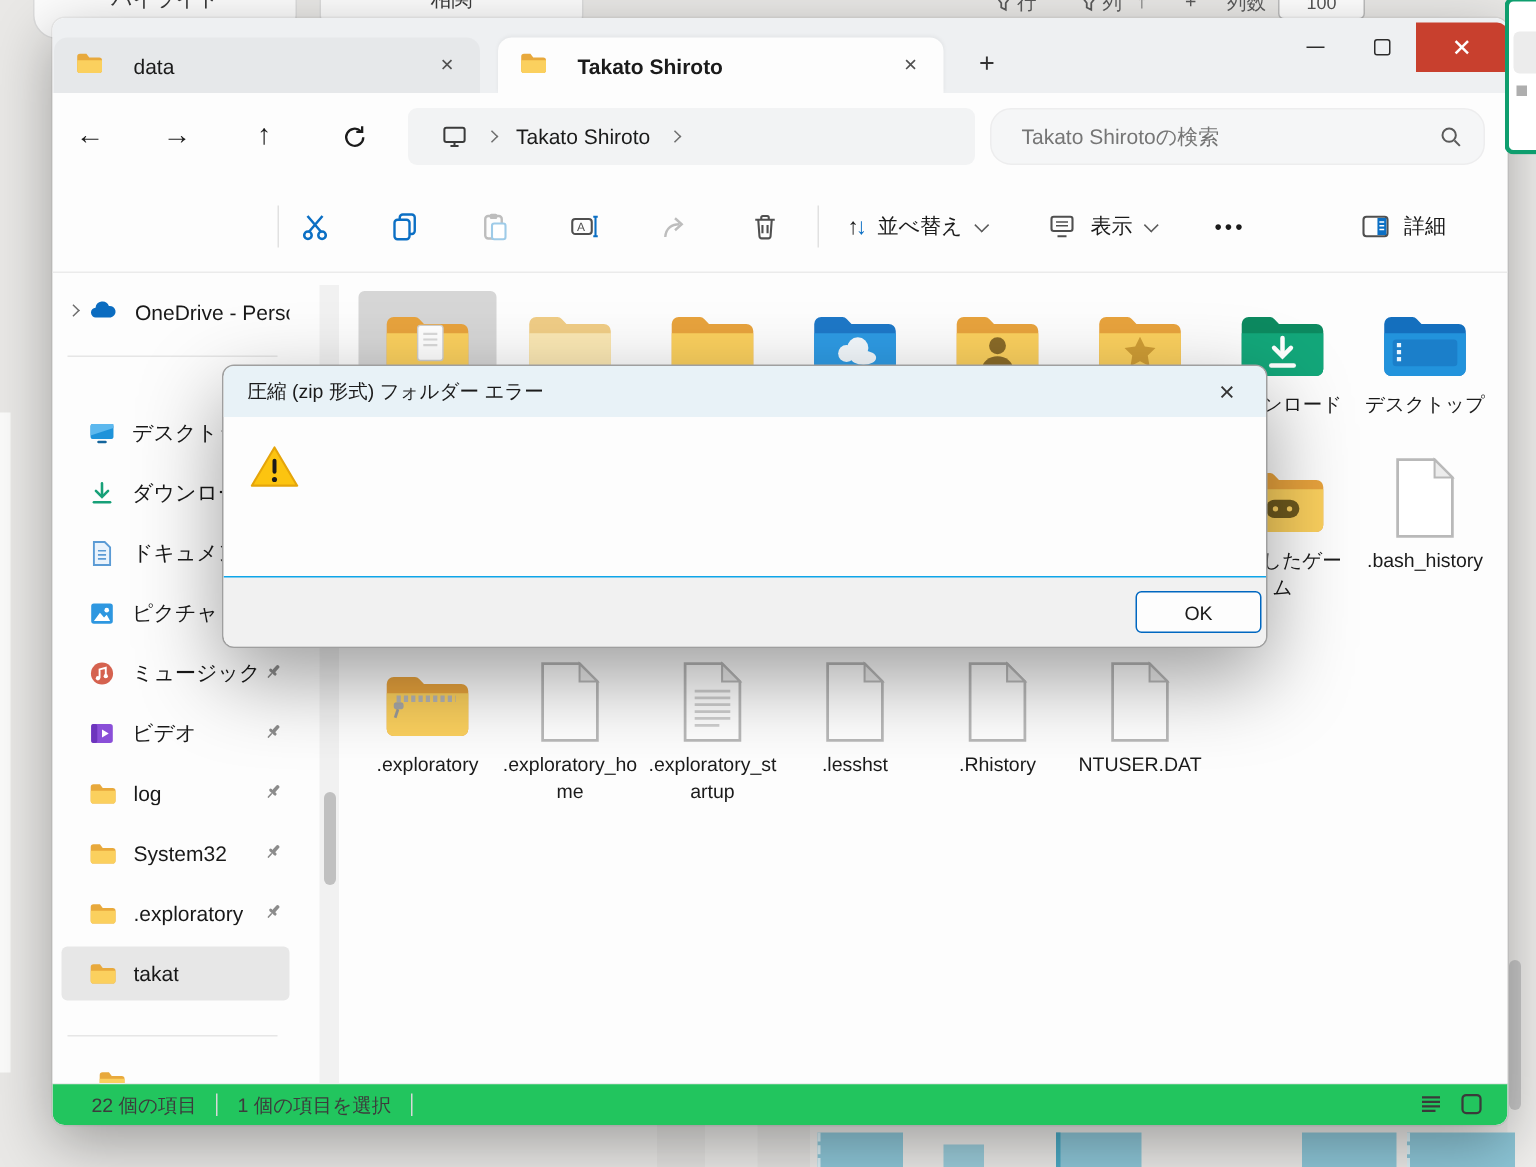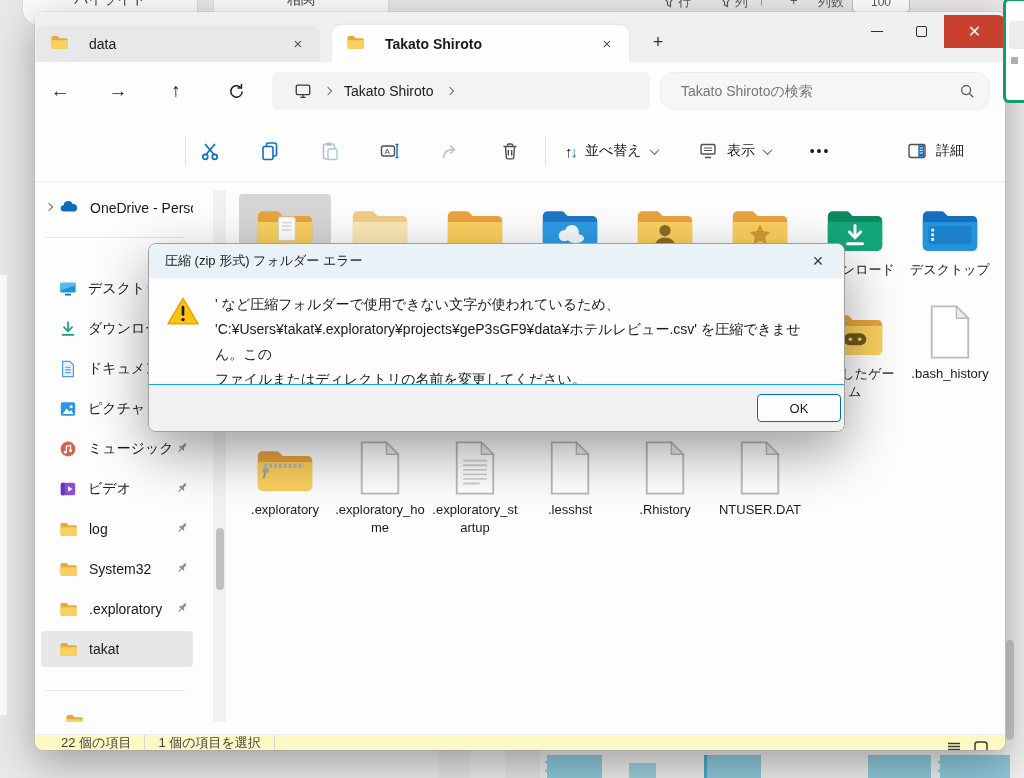--- a/index.html
+++ b/index.html
@@ -75,21 +75,21 @@
   .side-scroll{position:absolute;right:-13px;top:8px;bottom:0;width:13px;background:#f1f1f1;z-index:2;}
   .side-thumb{position:absolute;right:2px;top:338px;width:8px;height:62px;background:#c0c0c0;border-radius:4px;}
   .exp{position:absolute;left:5px;}
 
   .main{position:relative;flex:1;margin-left:13px;}
   .fitem{position:absolute;width:92px;text-align:center;}
   .ficon{height:64px;display:flex;align-items:flex-end;justify-content:center;border-radius:4px;padding-bottom:2px;}
   .fitem.selected .ficon{background:#d6d6d6;}
   .flabel{margin-top:3px;font-size:13px;line-height:18px;color:#1b1b1b;word-break:break-all;}
 
-  .statusbar{position:absolute;left:0;right:0;bottom:0;height:16px;background:#fef9c3;border-top:1px solid #ececec;
+  .statusbar{position:absolute;left:0;right:0;bottom:0;height:28px;background:#22c55e;border-top:1px solid #ececec;
     border-radius:0 0 8px 8px;display:flex;align-items:center;gap:13px;padding-left:26px;font-size:13px;color:#3c3c3c;}
   .st-sep{width:1px;height:15px;background:#d8d8d8;}
   .st-icons{position:absolute;right:16px;top:5px;display:flex;gap:11px;}
 
   
   .dialog{position:absolute;left:148px;top:243px;width:697px;height:189px;background:#fdfdfd;
     border:1px solid #9f9f9f;border-radius:8px;box-shadow:0 20px 55px rgba(0,0,0,.38);z-index:5;overflow:hidden;}
   .dlg-title{height:34px;background:#e8f2f7;display:flex;align-items:center;padding:0 14px 0 16px;
     font-size:13px;color:#1b1b1b;}
   .dlg-x{margin-left:auto;font-size:18px;color:#333;width:24px;height:24px;display:flex;align-items:center;justify-content:center;}
@@ -646,24 +646,19 @@
     <div class="dlg-title">
       <span>圧縮 (zip 形式) フォルダー エラー</span>
       <span class="dlg-x">×</span>
     </div>
     <div class="dlg-body">
       <svg width="34" height="31" viewBox="0 0 36 32" style="flex:0 0 34px;margin-top:4px;">
         <path d="M18 2 L34 29 H2 Z" fill="#fcc410" stroke="#e5a50a" stroke-width="1.5" stroke-linejoin="round"></path>
         <rect x="16.6" y="10" width="2.8" height="10.5" rx="1.4" fill="#1a1a1a"></rect>
         <circle cx="18" cy="24.6" r="1.8" fill="#1a1a1a"></circle>
       </svg>
-      <div class="dlg-msg">
-        <div>' など圧縮フォルダーで使用できない文字が使われているため、</div>
-        <div>'C:¥Users¥takat¥.exploratory¥projects¥geP3sGF9¥data¥ホテルレビュー.csv' を圧縮できません。この</div>
-        <div>ファイルまたはディレクトリの名前を変更してください。</div>
-      </div>
     </div>
     <div class="dlg-footer">
       <button class="ok-btn">OK</button>
     </div>
   </div>
 
 </div>
 
 </body></html>

